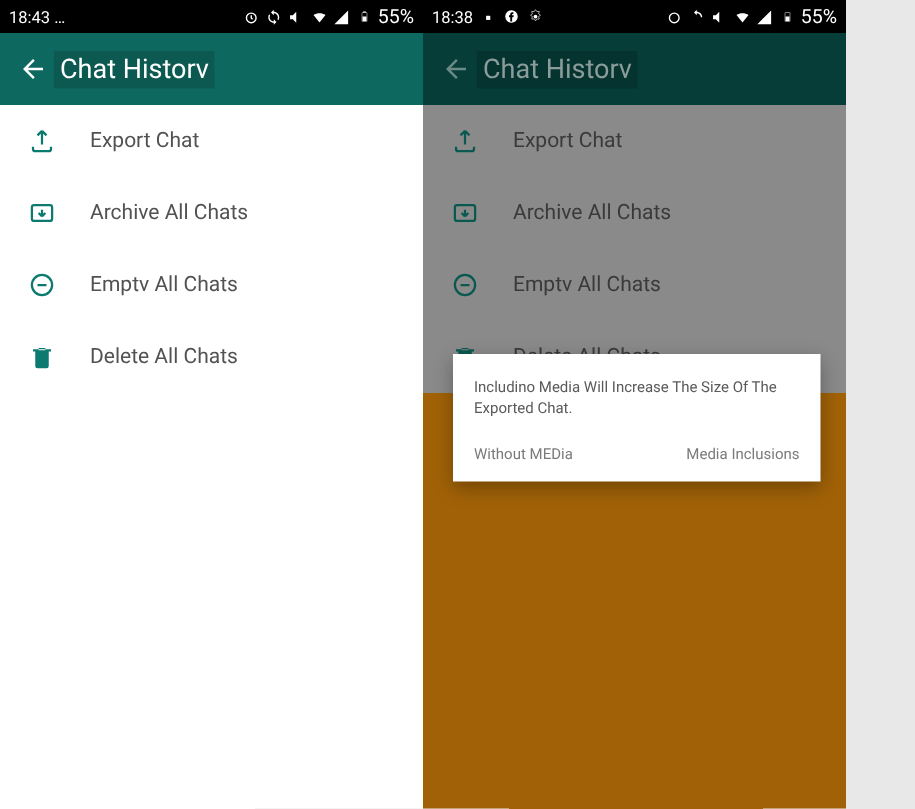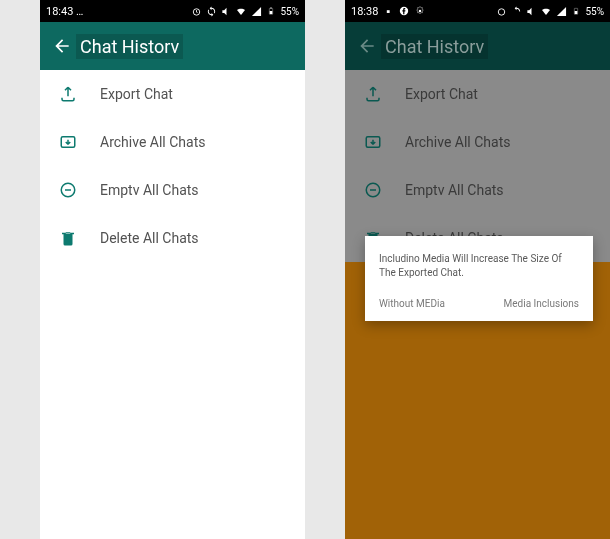--- a/index.html
+++ b/index.html
@@ -5,25 +5,24 @@
     * { margin: 0; padding: 0; box-sizing: border-box; }
     body {
       font-family: -apple-system, BlinkMacSystemFont, 'Segoe UI', Roboto, sans-serif;
       background: #e8e8e8;
       width: 610px;
       height: 539px;
       display: flex;
       overflow: hidden;
     }
     .screen {
-      width: 305px;
+      width: 282px;
       height: 539px;
       position: relative;
       background: #ffffff;
-      margin-left: 40px;
     }
     .screen.right {
       background: #a16207;
     }
     .status-bar {
       height: 22px;
       background: #000000;
       color: #ffffff;
       display: flex;
       justify-content: space-between;
@@ -33,21 +32,21 @@
     }
     .status-left {
       display: flex;
       align-items: center;
       gap: 4px;
     }
     .status-right {
       display: flex;
       align-items: center;
       gap: 3px;
-      font-size: 10px;
+      font-size: 13px;
     }
     .status-icon {
       width: 12px;
       height: 12px;
       display: inline-flex;
       align-items: center;
       justify-content: center;
     }
     .app-bar {
       height: 48px;

